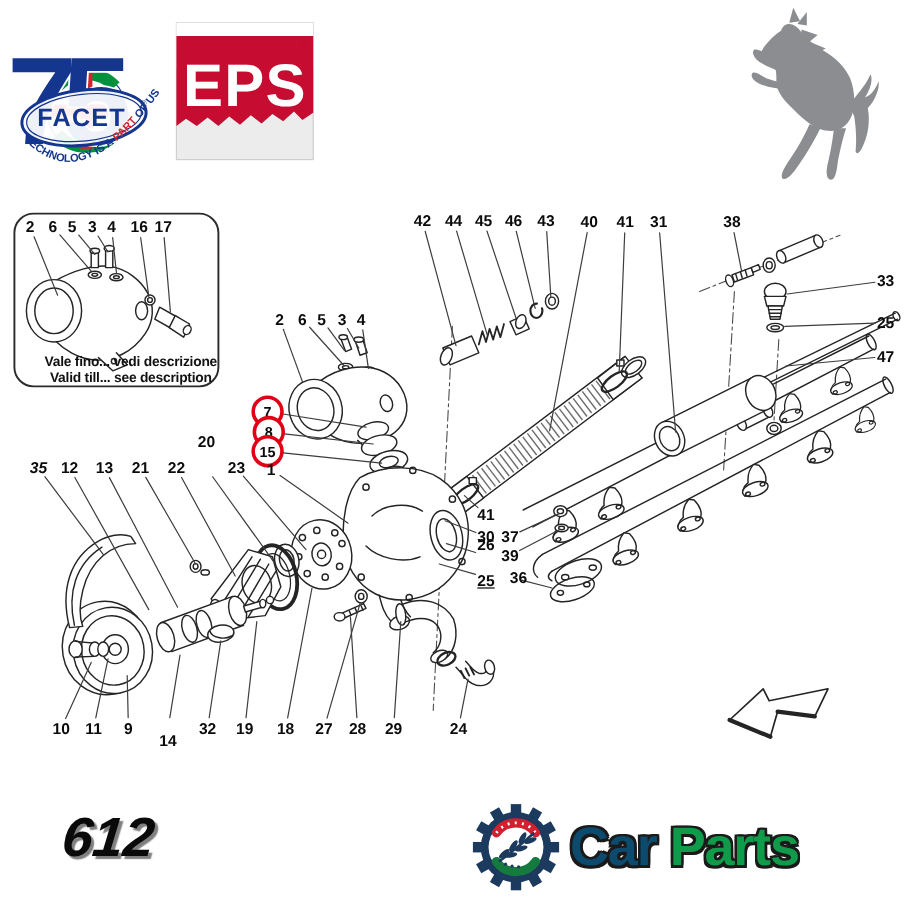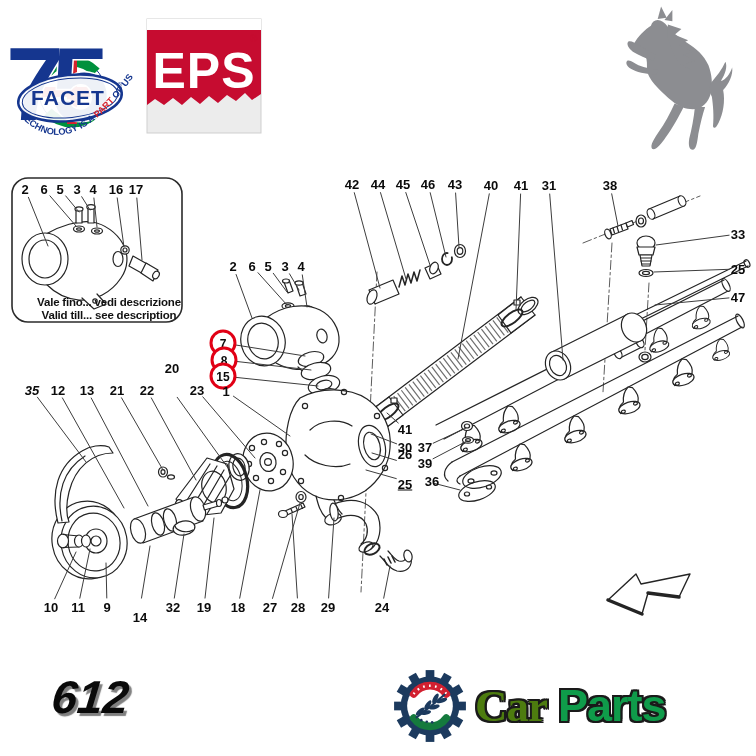--- a/index.html
+++ b/index.html
@@ -31,21 +31,21 @@
   .cap1{top:296px;} .cap2{top:309px;}
 
   
   .model-number{position:absolute;left:52px;top:670px;font-size:46px;font-weight:bold;
            font-style:italic;color:#0a0a0a;transform:skewX(-6deg);
            text-shadow:3px 3px 1px rgba(0,0,0,.5);z-index:2;}
   .brand{position:absolute;left:393px;top:664px;height:84px;display:flex;align-items:center;z-index:2;}
   .brand-words{display:flex;gap:11px;margin-left:8px;font-size:45px;font-weight:bold;letter-spacing:-1px;}
   .brand-words span{text-shadow:-2px -2px 0 #1a1a1a,2px -2px 0 #1a1a1a,-2px 2px 0 #1a1a1a,
            2px 2px 0 #1a1a1a,0 -2px 0 #1a1a1a,0 2px 0 #1a1a1a,-2px 0 0 #1a1a1a,2px 0 0 #1a1a1a;}
-  .w-italy{color:#e32119;} .w-car{color:#4d7c0f;font-family:Liberation Serif, serif;} .w-parts{color:#0f9b4a;}
+  .w-italy{color:#e32119;} .w-car{color:#0c4a6e;} .w-parts{color:#0f9b4a;}
 </style>
 </head>
 <body>
 
 <div class="page">
 
   <svg class="facet-logo" viewBox="0 0 132 150">
     <circle cx="68" cy="90" r="33" fill="#fff" stroke="#15368f" stroke-width="1"></circle>
     <path d="M44,70 A33,33 0 0 1 92,70" fill="none" stroke="#00913d" stroke-width="10"></path>
     <path d="M44,110 A33,33 0 0 0 92,110" fill="none" stroke="#00913d" stroke-width="10"></path>

